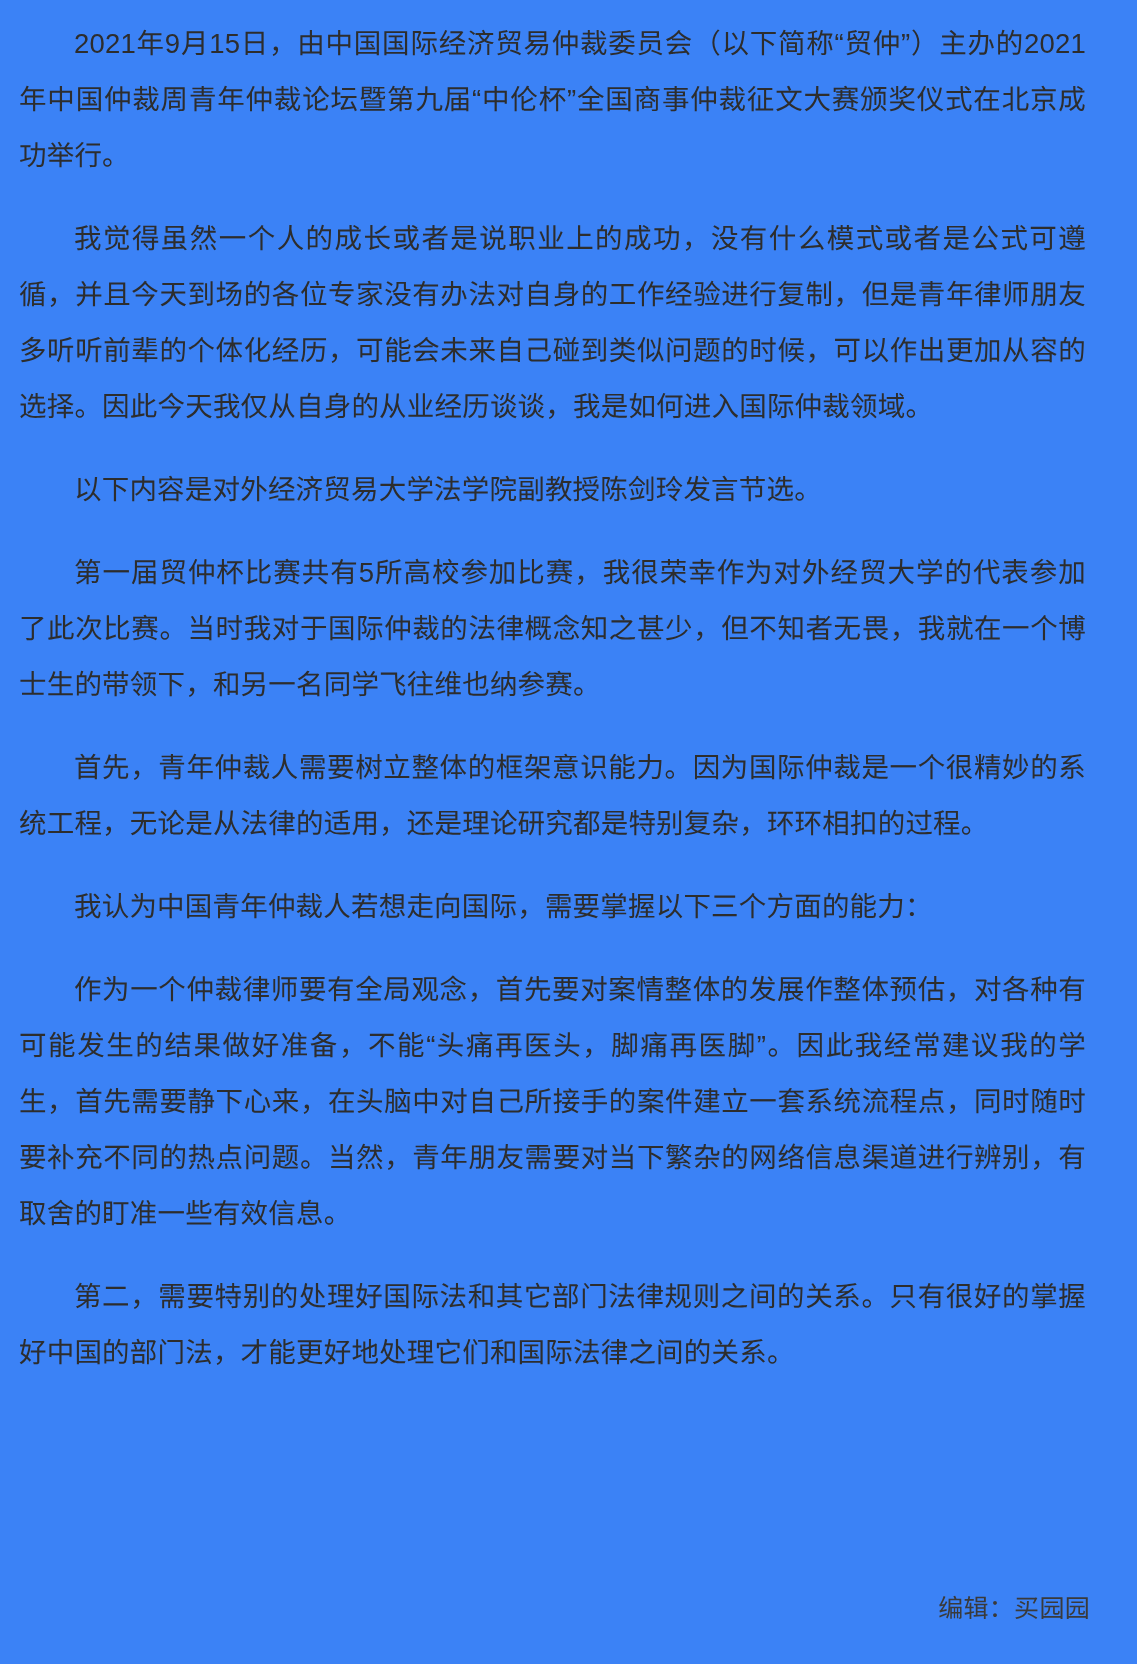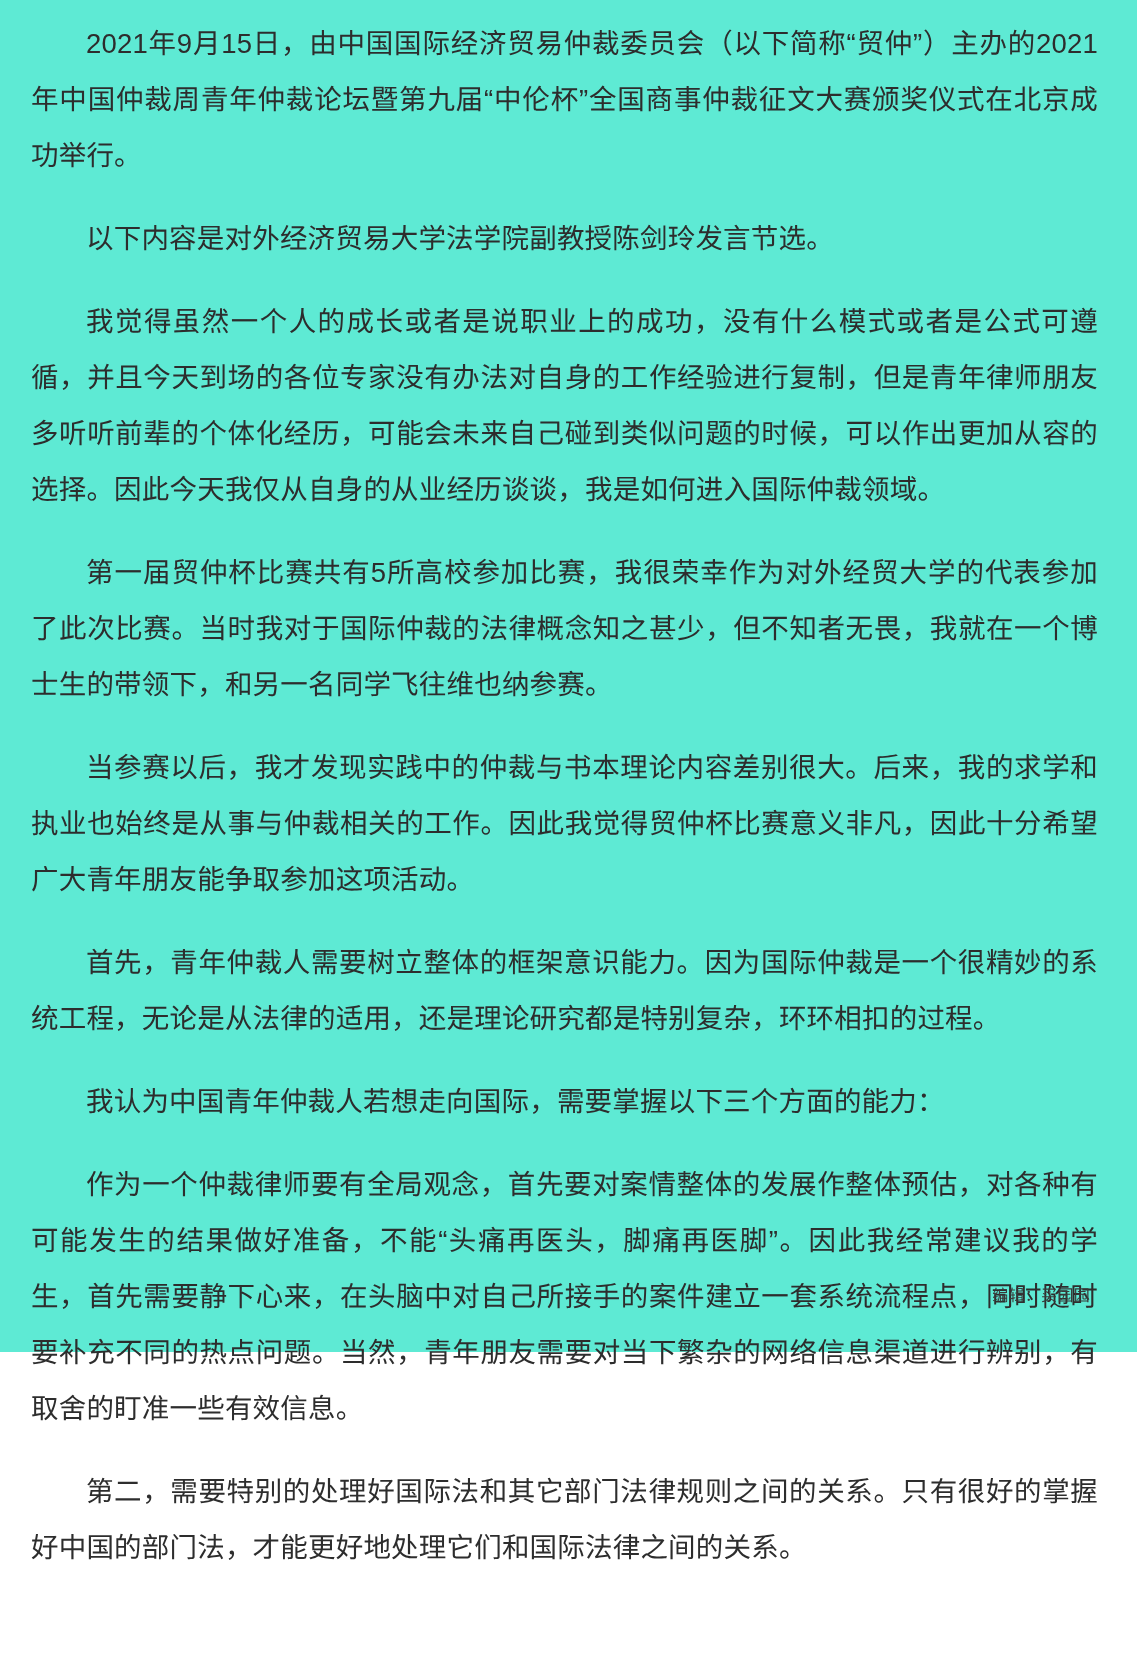--- a/index.html
+++ b/index.html
@@ -12,24 +12,24 @@
     width: 1137px;
     height: 1664px;
     overflow: hidden;
     font-family: "Liberation Sans", "DejaVu Sans", sans-serif;
     color: #2e2e2e;
     -webkit-font-smoothing: antialiased;
   }
   .page {
     position: relative;
     width: 1137px;
-    height: 1352px;
+    height: 1664px;
     box-sizing: border-box;
-    padding: 16px 47px 0 31px;
-    background: #5eead4;
+    padding: 16px 47px 0 19px;
+    background: #3b82f6;
   }
   .article-body {
     width: 1067px;
   }
   p.para {
     margin: 0 0 27px 0;
     font-size: 27.5px;
     line-height: 56px;
     letter-spacing: 0.2px;
     text-align: justify;
@@ -44,37 +44,36 @@
   }
   .footer {
     position: absolute;
     left: 23px;
     right: 47px;
     bottom: 36px;
     text-align: right;
   }
   .footer-credit {
     display: inline-block;
-    font-size: 16px;
+    font-size: 25px;
     line-height: 40px;
     color: #3a3a3a;
     letter-spacing: 0.3px;
   }
 </style>
 </head>
 <body>
 
 <div class="page">
 
   <div class="article-body">
     <p class="para">2021年9月15日，由中国国际经济贸易仲裁委员会（以下简称“贸仲”）主办的2021年中国仲裁周青年仲裁论坛暨第九届“中伦杯”全国商事仲裁征文大赛颁奖仪式在北京成功举行。</p>
+    <p class="para">我觉得虽然一个人的成长或者是说职业上的成功，没有什么模式或者是公式可遵循，并且今天到场的各位专家没有办法对自身的工作经验进行复制，但是青年律师朋友多听听前辈的个体化经历，可能会未来自己碰到类似问题的时候，可以作出更加从容的选择。因此今天我仅从自身的从业经历谈谈，我是如何进入国际仲裁领域。</p>
     <p class="para">以下内容是对外经济贸易大学法学院副教授陈剑玲发言节选。</p>
-    <p class="para">我觉得虽然一个人的成长或者是说职业上的成功，没有什么模式或者是公式可遵循，并且今天到场的各位专家没有办法对自身的工作经验进行复制，但是青年律师朋友多听听前辈的个体化经历，可能会未来自己碰到类似问题的时候，可以作出更加从容的选择。因此今天我仅从自身的从业经历谈谈，我是如何进入国际仲裁领域。</p>
     <p class="para">第一届贸仲杯比赛共有5所高校参加比赛，我很荣幸作为对外经贸大学的代表参加了此次比赛。当时我对于国际仲裁的法律概念知之甚少，但不知者无畏，我就在一个博士生的带领下，和另一名同学飞往维也纳参赛。</p>
-    <p class="para">当参赛以后，我才发现实践中的仲裁与书本理论内容差别很大。后来，我的求学和执业也始终是从事与仲裁相关的工作。因此我觉得贸仲杯比赛意义非凡，因此十分希望广大青年朋友能争取参加这项活动。</p>
     <p class="para">首先，青年仲裁人需要树立整体的框架意识能力。因为国际仲裁是一个很精妙的系统工程，无论是从法律的适用，还是理论研究都是特别复杂，环环相扣的过程。</p>
     <p class="para">我认为中国青年仲裁人若想走向国际，需要掌握以下三个方面的能力：</p>
     <p class="para">作为一个仲裁律师要有全局观念，首先要对案情整体的发展作整体预估，对各种有可能发生的结果做好准备，不能“头痛再医头，脚痛再医脚”。因此我经常建议我的学生，首先需要静下心来，在头脑中对自己所接手的案件建立一套系统流程点，同时随时要补充不同的热点问题。当然，青年朋友需要对当下繁杂的网络信息渠道进行辨别，有取舍的盯准一些有效信息。</p>
     <p class="para">第二，需要特别的处理好国际法和其它部门法律规则之间的关系。只有很好的掌握好中国的部门法，才能更好地处理它们和国际法律之间的关系。</p>
 
   </div>
 
   <div class="footer">
     <span class="footer-credit">编辑：买园园</span>
   </div>

